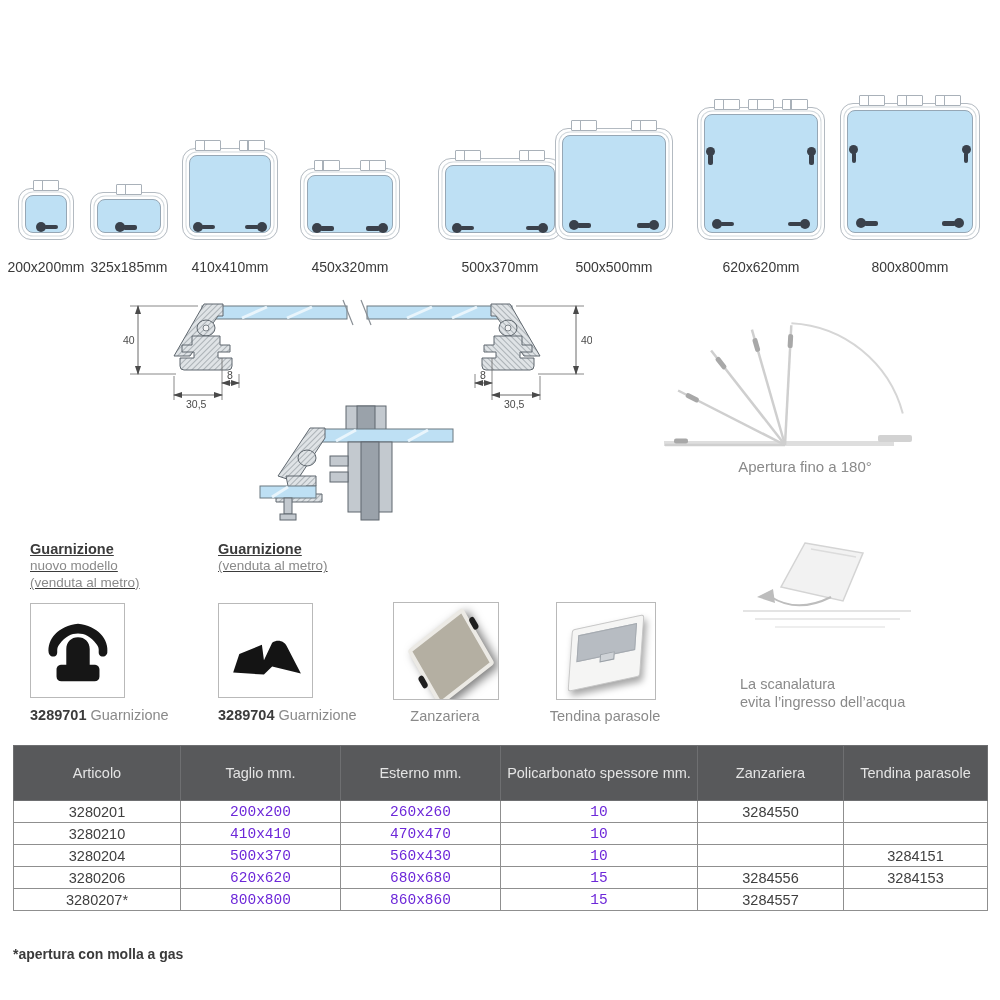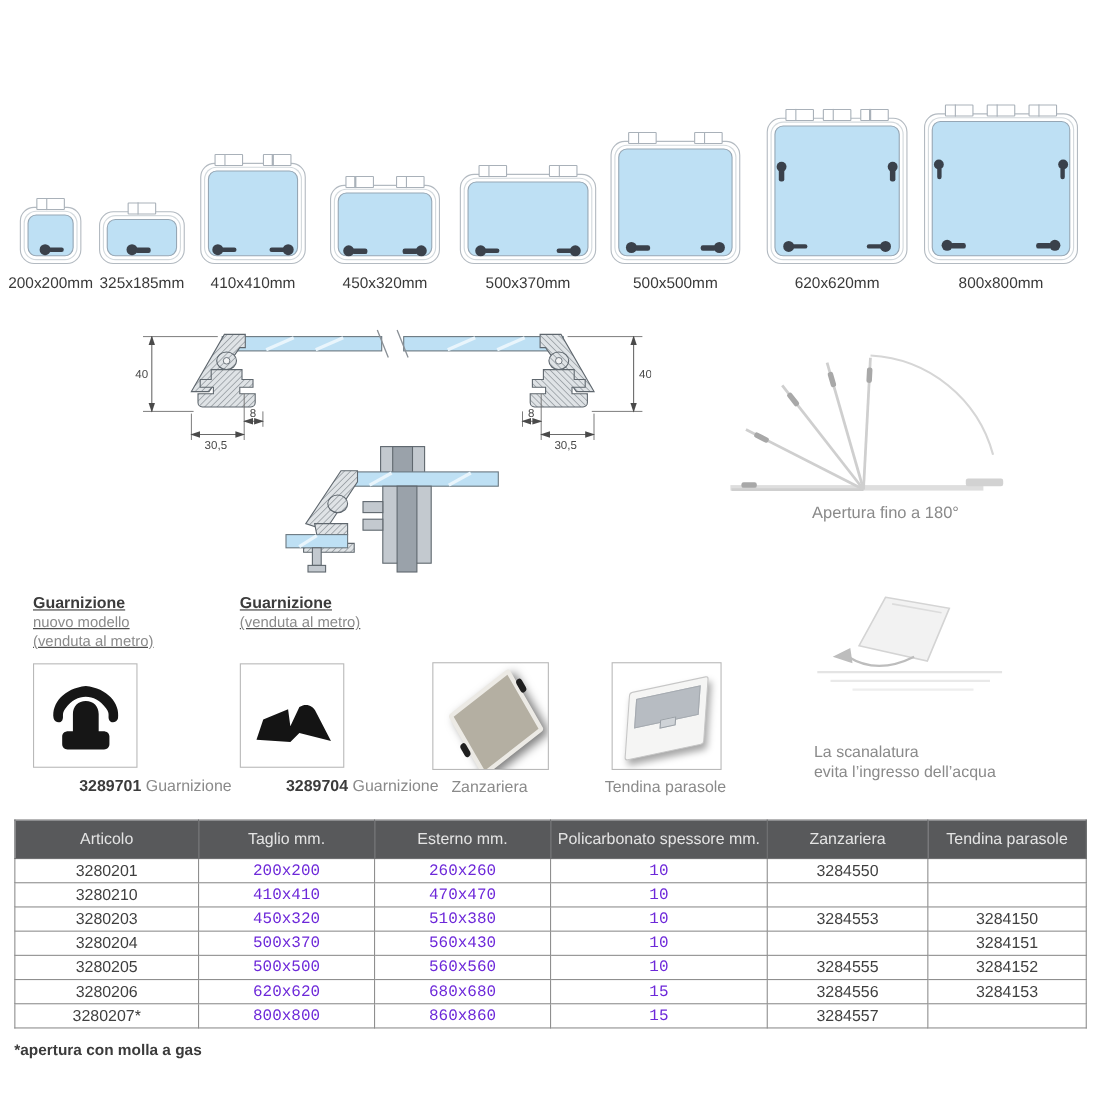--- a/index.html
+++ b/index.html
@@ -23,59 +23,59 @@
   .handle.bc{left:32%;bottom:15%;}
   .handle.bc::after{left:8px;top:3px;width:14px;height:4.5px;}
   .handle.bl{left:11%;bottom:8%;}
   .handle.bl::after{left:8px;top:3px;width:14px;height:4.5px;}
   .handle.br{right:11%;bottom:8%;}
   .handle.br::after{right:8px;top:3px;width:14px;height:4.5px;}
   .handle.sl{left:6%;top:30%;width:9px;height:9px;}
   .handle.sl::after{left:2.5px;top:7px;width:4.5px;height:11px;}
   .handle.sr{right:6%;top:30%;width:9px;height:9px;}
   .handle.sr::after{right:2.5px;top:7px;width:4.5px;height:11px;}
-  .hatch-label{position:absolute;top:100%;margin-top:9px;left:50%;transform:translateX(-50%);
+  .hatch-label{position:absolute;top:100%;margin-top:19px;left:50%;transform:translateX(-50%);
     white-space:nowrap;font-size:14px;color:#3a3a3a;text-align:right;}
 
   
   .xsec{position:absolute;left:122px;top:292px;}
   .hinge-detail{position:absolute;left:258px;top:398px;}
   .fan{position:absolute;left:650px;top:293px;}
   .fan-caption{position:absolute;left:650px;top:458px;width:310px;text-align:center;
     font-size:15px;color:#8a8a8a;}
   svg text{font-family:"Liberation Sans",sans-serif;}
 
   
   .acc-col{position:absolute;width:170px;text-decoration:underline;}
   .acc-title{font-size:14.5px;font-weight:bold;color:#3b3b3b;line-height:1.2;}
   .acc-sub{font-size:13.5px;color:#8a8a8a;line-height:1.2;}
   .acc-box{position:absolute;left:0;top:62px;width:93px;height:93px;border:1px solid #b9b9b9;
     background:#fff;display:flex;align-items:center;justify-content:center;}
   .acc-code{position:absolute;left:0;top:166px;white-space:nowrap;font-size:14.5px;color:#8a8a8a;}
-  .acc-code b{color:#3b3b3b;margin-left:42px;}
+  .acc-code b{color:#3b3b3b;}
   .photo-box{position:absolute;width:104px;height:96px;border:1px solid #b9b9b9;background:#fff;overflow:hidden;}
   .photo-caption{position:absolute;top:106px;width:100%;text-align:center;font-size:14.5px;color:#8a8a8a;white-space:nowrap;}
   .zz-sq{position:absolute;left:22px;top:22px;width:62px;height:56px;background:#b4afa2;
     border:4px solid #eceae5;border-radius:3px;transform:rotate(-38deg) skewX(-8deg);
     box-shadow:3px 5px 9px rgba(0,0,0,0.5);}
   .zz-clip{position:absolute;width:6px;height:13px;background:#1f1f1f;border-radius:3px;}
   .zz-clip.l{left:-9px;top:42%;}
   .zz-clip.r{right:-9px;top:16%;}
   .td-fr{position:absolute;left:12px;top:20px;width:72px;height:58px;background:#f5f5f4;
     border:1px solid #c6c6c6;border-radius:3px;transform:rotate(-12deg) skewX(-16deg);
     box-shadow:3px 5px 7px rgba(0,0,0,0.35);}
   .td-sh{position:absolute;left:6px;top:6px;right:6px;height:24px;background:#b7bcc2;border:1px solid #a5aab0;}
   .td-tab{position:absolute;left:42%;top:29px;width:13px;height:6px;background:#cfd3d7;border:1px solid #9aa0a6;}
   .groove-note{position:absolute;left:740px;top:656px;font-size:14.5px;color:#8a8a8a;line-height:1.22;margin-top:20px;}
   .groove-sketch{position:absolute;left:735px;top:537px;}
 
   
   .spec-table{position:absolute;left:13px;top:745px;width:974px;border-collapse:collapse;
     table-layout:fixed;font-size:14.5px;}
-  .spec-table th{background:#58595b;color:#e4e4e4;font-weight:400;height:18px;padding:8px 4px;
+  .spec-table th{background:#58595b;color:#e4e4e4;font-weight:400;height:18px;padding:18px 4px;
     border:1px solid #6e6f71;}
   .spec-table td{height:21px;text-align:center;border:1px solid #8f8f8f;padding:0 4px;background:#fff;}
   .spec-table td.code{font-weight:normal;color:#3f3f3f;}
   .spec-table td.val{color:#6d28d9;font-family:Liberation Mono, monospace;}
   .footnote{position:absolute;left:13px;top:946px;font-size:14px;font-weight:bold;color:#3b3b3b;}
 </style>
 </head>
 <body>
 
 <div class="page">
@@ -118,21 +118,21 @@
           <div class="hinges many">
             <span class="hinge"></span>
             <span class="hinge"></span>
           </div>
           <div class="glass"></div>
           <span class="handle bl"></span>
           <span class="handle br"></span>
         </div>
         <div class="hatch-label">450x320mm</div>
       </div>
-      <div class="hatch-item" style="left: 418px; top: 158px; width: 124px; height: 82px;">
+      <div class="hatch-item" style="left: 438px; top: 158px; width: 124px; height: 82px;">
         <div class="hatch-frame">
           <div class="hinges many">
             <span class="hinge"></span>
             <span class="hinge"></span>
           </div>
           <div class="glass"></div>
           <span class="handle bl"></span>
           <span class="handle br"></span>
         </div>
         <div class="hatch-label">500x370mm</div>
@@ -356,42 +356,26 @@
         </tr>
         <tr>
           <td class="code">3280210</td>
           <td class="val">410x410</td>
           <td class="val">470x470</td>
           <td class="val">10</td>
           <td class="code"></td>
           <td class="code"></td>
         </tr>
         <tr>
-          <td class="code">3280203</td>
-          <td class="val">450x320</td>
-          <td class="val">510x380</td>
-          <td class="val">10</td>
-          <td class="code">3284553</td>
-          <td class="code">3284150</td>
-        </tr>
-        <tr>
           <td class="code">3280204</td>
           <td class="val">500x370</td>
           <td class="val">560x430</td>
           <td class="val">10</td>
           <td class="code"></td>
           <td class="code">3284151</td>
-        </tr>
-        <tr>
-          <td class="code">3280205</td>
-          <td class="val">500x500</td>
-          <td class="val">560x560</td>
-          <td class="val">10</td>
-          <td class="code">3284555</td>
-          <td class="code">3284152</td>
         </tr>
         <tr>
           <td class="code">3280206</td>
           <td class="val">620x620</td>
           <td class="val">680x680</td>
           <td class="val">15</td>
           <td class="code">3284556</td>
           <td class="code">3284153</td>
         </tr>
         <tr>

